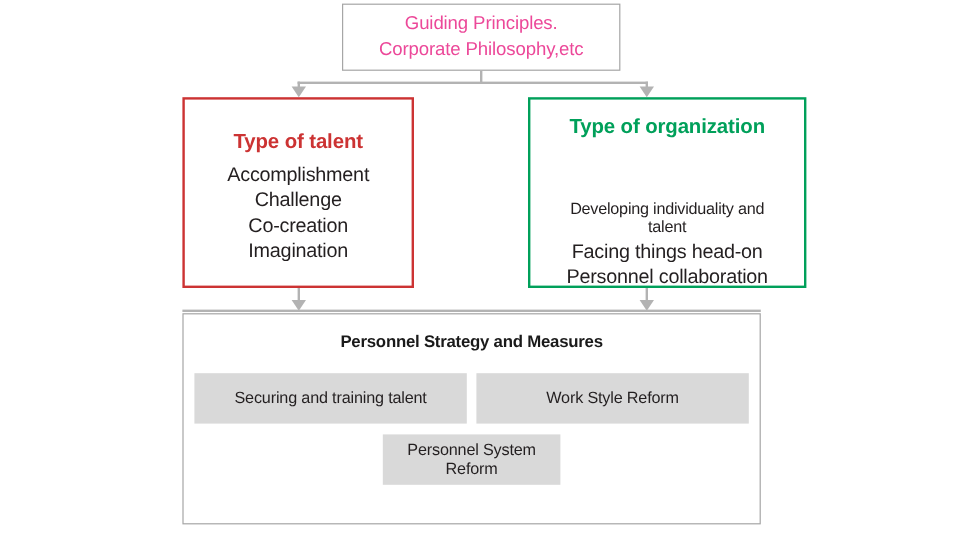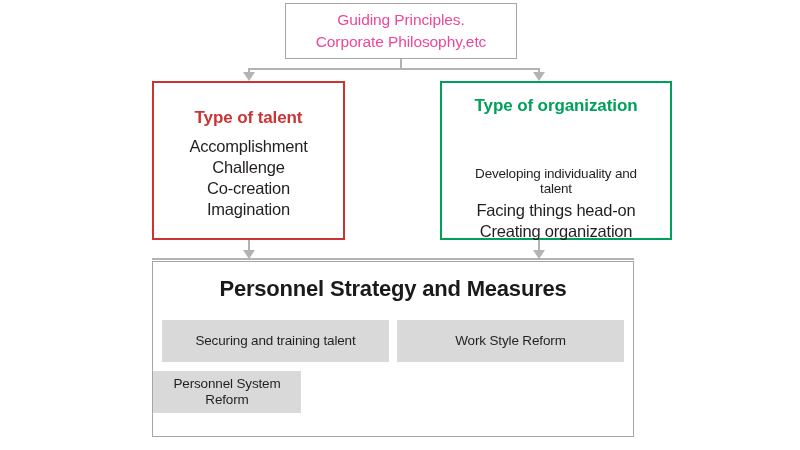--- a/index.html
+++ b/index.html
@@ -103,34 +103,34 @@
   #strategy-box {
     left: 152px;
     top: 261px;
     width: 482px;
     height: 176px;
     border: 1.5px solid #a6a6a6;
     justify-content: flex-start;
     padding-top: 14px;
   }
   #strategy-title {
-    font-size: 22px;
+    font-size: 14px;
     font-weight: bold;
     color: #1a1a1a;
     letter-spacing: -0.2px;
     text-align: center;
     line-height: 1.2;
     margin-bottom: 18px;
     white-space: nowrap;
   }
   .chip-row {
     display: flex;
     width: 100%;
     box-sizing: border-box;
-    justify-content: flex-start;
+    justify-content: center;
   }
   #chip-row-1 {
     padding: 0 9px;
     gap: 8px;
     margin-bottom: 9px;
   }
   #chip-row-2 {
     gap: 43px;
   }
   .chip {
@@ -191,21 +191,21 @@
     <div class="card-item">Accomplishment</div>
     <div class="card-item">Challenge</div>
     <div class="card-item">Co-creation</div>
     <div class="card-item">Imagination</div>
   </div>
 
   <div class="box" id="org-box">
     <div class="card-title">Type of organization</div>
     <div class="card-item small">Developing individuality and talent</div>
     <div class="card-item">Facing things head-on</div>
-    <div class="card-item">Creating organization</div>
+    <div class="card-item">Personnel collaboration</div>
   </div>
 
   <div class="conn-v" style="left:248px; top:240px; height:13px;"></div>
   <div class="arrow-head" style="left:243px; top:250px;"></div>
   <div class="conn-v" style="left:538px; top:240px; height:13px;"></div>
   <div class="arrow-head" style="left:533px; top:250px;"></div>
   <div class="conn-h" style="left:152px; top:258px; width:482px;"></div>
 
   <div class="box" id="strategy-box">
     <div id="strategy-title">Personnel Strategy and Measures</div>

